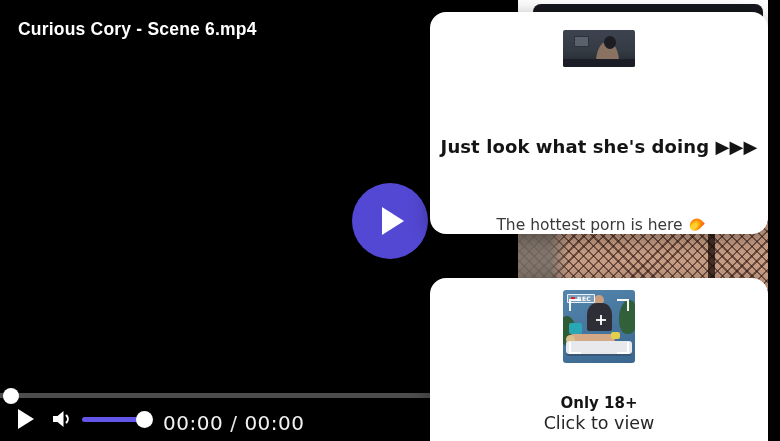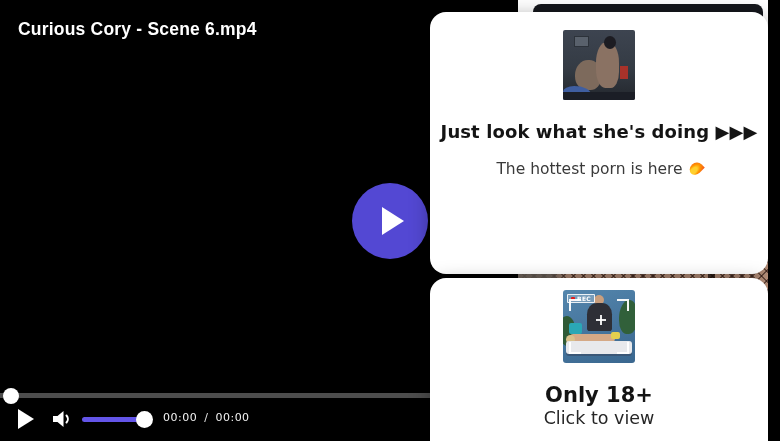--- a/index.html
+++ b/index.html
@@ -41,21 +41,21 @@
   .ctrl-volume { position:absolute; left:49px; top:406px; width:26px; height:26px; cursor:pointer; }
   .vol-track {
     position:absolute; left:82px; top:417px; width:70px; height:5px;
     border-radius:3px; background:#6355e8; z-index:1;
   }
   .vol-handle {
     position:absolute; left:136px; top:411px; width:17px; height:17px;
     border-radius:50%; background:#fff; z-index:2;
   }
   .time-display {
-    position:absolute; left:163px; top:411px; color:#f2f2f2; font-size:11px;
+    position:absolute; left:163px; top:411px; color:#f2f2f2; font-size:20px;
     letter-spacing:.5px; white-space:nowrap;
   }
   .time-display .sep { margin:0 7px; color:#e8e8e8; }
 
   
   .side-panel { position:absolute; left:518px; top:0; width:250px; height:441px; background:#fff; z-index:3; }
   .thumb-band {
     position:absolute; left:15px; top:4px; width:230px; height:16px;
     background:#15171c; border-radius:8px 8px 0 0;
   }
@@ -69,39 +69,39 @@
       repeating-linear-gradient(-45deg, rgba(40,18,12,.55) 0 1.6px, rgba(0,0,0,0) 1.6px 7px);
   }
   .page-gutter { position:absolute; left:768px; top:0; width:12px; height:441px; background:#000; z-index:15; }
 
   
   .card {
     position:absolute; left:430px; width:338px; background:#fff; border-radius:16px;
     box-shadow:0 4px 20px rgba(0,0,0,.35); z-index:10;
     display:flex; flex-direction:column; align-items:center; text-align:center;
   }
-  .card-offer { top:12px; height:262px; }
+  .card-offer { top:12px; height:222px;gap:48px; }
   .card-age { top:278px; height:200px; }
 
   .offer-thumb {
     width:72px; height:70px; margin-top:18px; border-radius:2px; position:relative; overflow:hidden;
     background:linear-gradient(180deg,#3d4450 0%,#343b44 55%,#23272d 100%); cursor:pointer;
   }
   .t1-frame { position:absolute; left:11px; top:6px; width:15px; height:11px; background:#59616c; border:1px solid #2c323a; }
   .t1-fig-back { position:absolute; left:12px; top:30px; width:26px; height:30px; background:#7d6a5c; border-radius:50% 45% 40% 45%; }
   .t1-fig-front { position:absolute; left:33px; top:12px; width:23px; height:46px; background:#8a7263; border-radius:45% 45% 35% 40%; }
   .t1-hair { position:absolute; left:41px; top:6px; width:12px; height:13px; background:#1c1c22; border-radius:50%; }
   .t1-red { position:absolute; left:57px; top:36px; width:8px; height:13px; background:#a8322a; }
   .t1-cloth { position:absolute; left:0; top:56px; width:28px; height:14px; background:#3f5ea0; border-radius:40% 60% 0 0; }
   .t1-floor { position:absolute; left:0; bottom:0; width:72px; height:8px; background:#1b1e26; }
 
   .card-title {
     margin-top:21px; font-size:18px; font-weight:bold; color:#141414; letter-spacing:.1px;
   }
-  .card-sub { margin-top:18px; font-size:15.5px; color:#3a3a3a; }
+  .card-sub { margin-top:11px; font-size:15.5px; color:#3a3a3a; }
   .flame {
     display:inline-block; width:12px; height:15px; margin-left:7px; vertical-align:-2px;
     background:radial-gradient(ellipse at 50% 75%, #ffd02e 0 30%, #ff9500 55%, #f4511e 100%);
     border-radius:68% 8% 60% 60% / 60% 2% 60% 60%;
     transform:rotate(45deg) scale(.92);
   }
   .ok-button {
     margin-top:17px; width:245px; height:33px; border:none; border-radius:8px;
     background:#2a68ed; color:#fff; font-family:inherit; font-size:15px; font-weight:bold;
     letter-spacing:.3px; cursor:pointer;
@@ -129,21 +129,21 @@
   .vf { position:absolute; left:6px; top:9px; right:6px; bottom:9px; }
   .vf span { position:absolute; width:12px; height:12px; border:0 solid rgba(255,255,255,.95); }
   .vf .tl { left:0; top:0; border-left-width:2px; border-top-width:2px; }
   .vf .tr { right:0; top:0; border-right-width:2px; border-top-width:2px; }
   .vf .bl { left:0; bottom:0; border-left-width:2px; border-bottom-width:2px; }
   .vf .br { right:0; bottom:0; border-right-width:2px; border-bottom-width:2px; }
   .crosshair { position:absolute; left:33px; top:25px; width:10px; height:10px; }
   .crosshair:before { content:""; position:absolute; left:4px; top:0; width:2px; height:10px; background:rgba(255,255,255,.9); }
   .crosshair:after { content:""; position:absolute; left:0; top:4px; width:10px; height:2px; background:rgba(255,255,255,.9); }
 
-  .age-title { margin-top:20px; font-size:21px; font-weight:bold; color:#141414; }
+  .age-title { margin-top:31px; font-size:15px; font-weight:bold; color:#141414; }
   .age-sub { margin-top:1px; font-size:17.5px; color:#262626; }
 </style>
 </head>
 <body>
 
 <div class="stage">
 
   <div class="player">
     <div class="player-title">Curious Cory - Scene 6.mp4</div>
 

